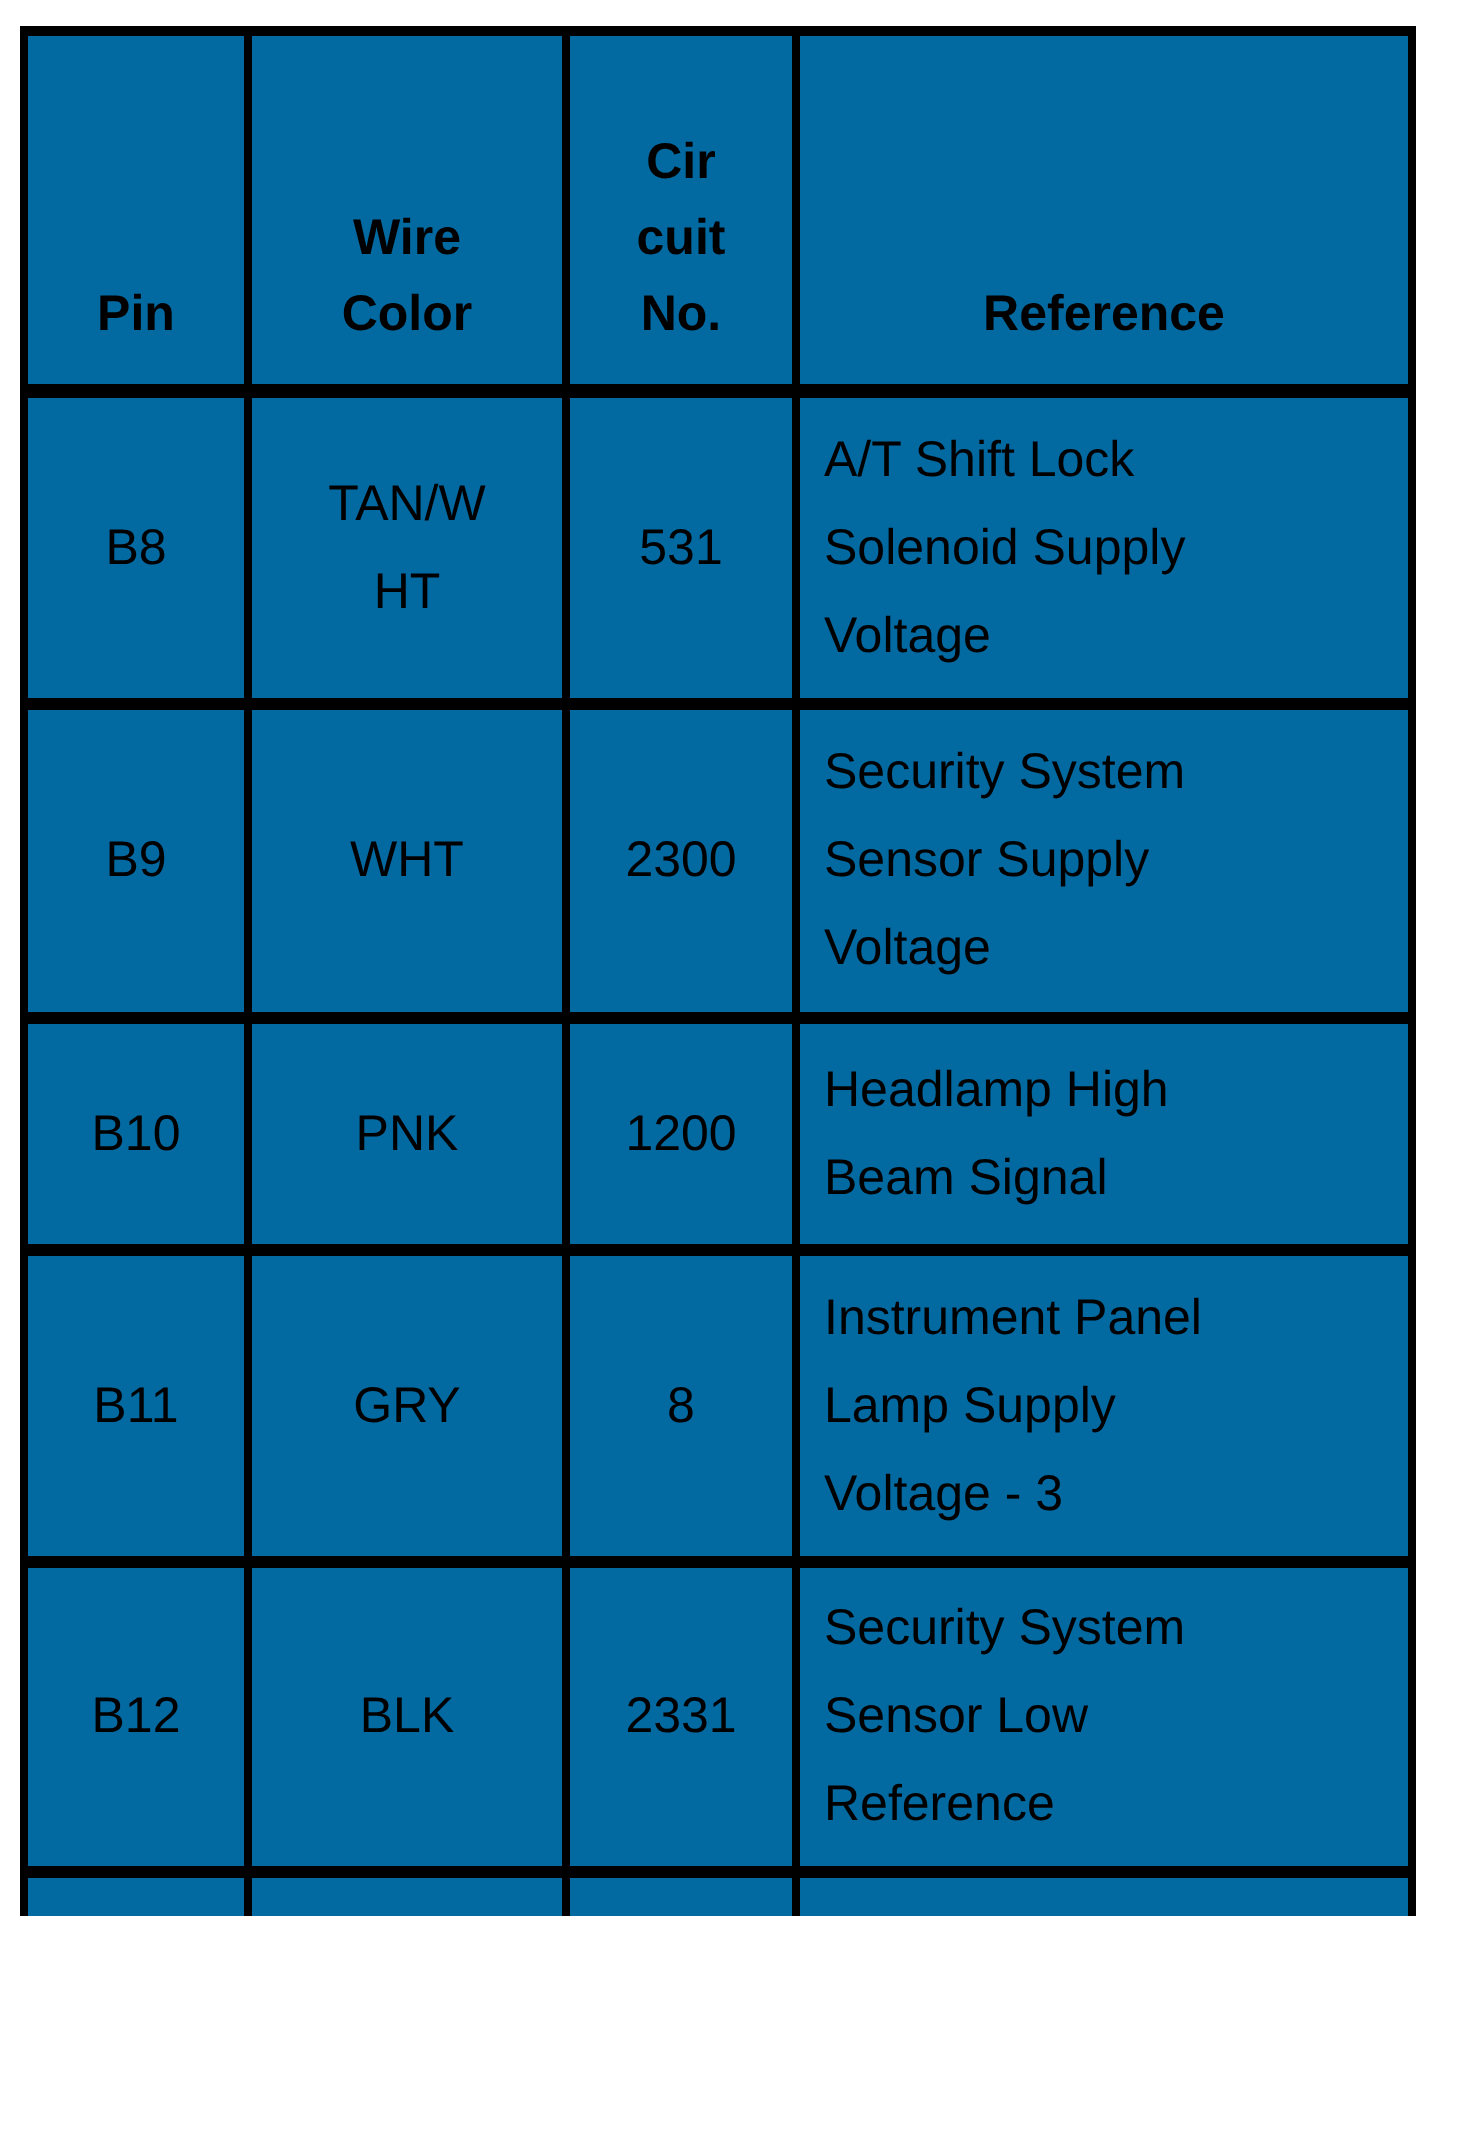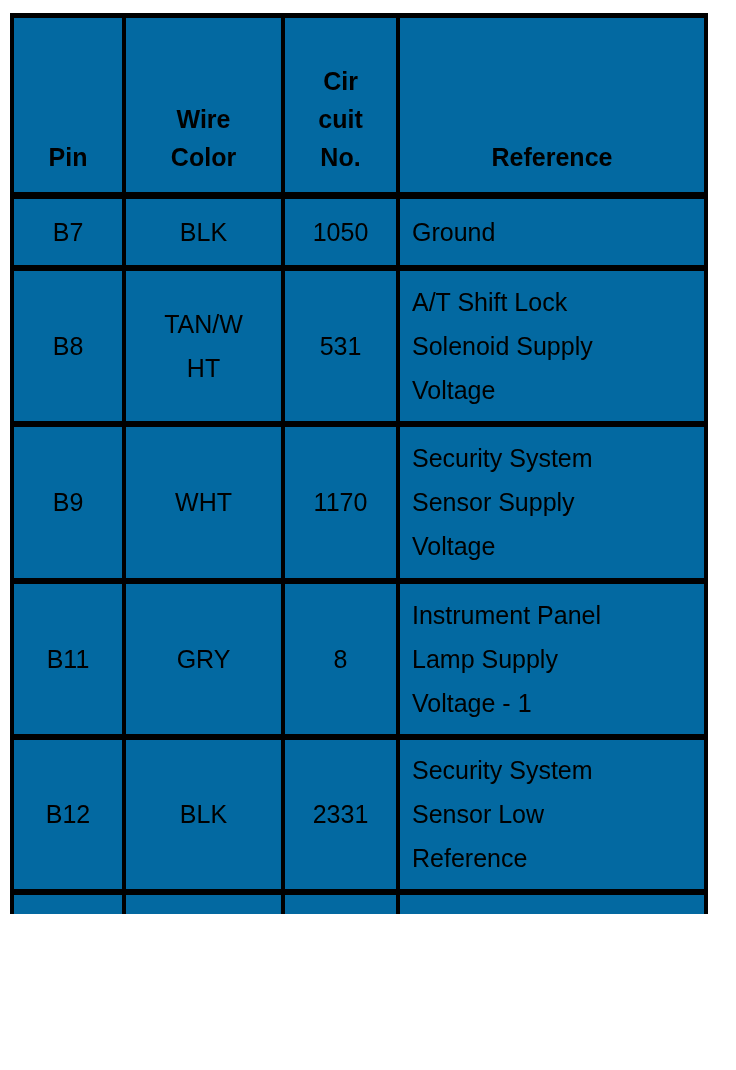--- a/index.html
+++ b/index.html
@@ -82,50 +82,51 @@
         <th>Pin</th>
         <th>Wire
 Color</th>
         <th>Cir
 cuit
 No.</th>
         <th>Reference</th>
       </tr>
     </thead>
     <tbody>
-      <tr class="row-b7">
-        <td>B7</td>
-        <td>BLK</td>
-        <td>1050</td>
-        <td class="fn">Ground</td>
-      </tr>
       <tr class="row-b8">
         <td>B8</td>
         <td>TAN/W
 HT</td>
         <td>531</td>
         <td class="fn">A/T Shift Lock
 Solenoid Supply
 Voltage</td>
       </tr>
       <tr class="row-b9">
         <td>B9</td>
         <td>WHT</td>
-        <td>1170</td>
+        <td>2300</td>
         <td class="fn">Security System
 Sensor Supply
 Voltage</td>
+      </tr>
+      <tr class="row-b10">
+        <td>B10</td>
+        <td>PNK</td>
+        <td>1200</td>
+        <td class="fn">Headlamp High
+Beam Signal</td>
       </tr>
       <tr class="row-b11">
         <td>B11</td>
         <td>GRY</td>
         <td>8</td>
         <td class="fn">Instrument Panel
 Lamp Supply
-Voltage - 1</td>
+Voltage - 3</td>
       </tr>
       <tr class="row-b12">
         <td>B12</td>
         <td>BLK</td>
         <td>2331</td>
         <td class="fn">Security System
 Sensor Low
 Reference</td>
       </tr>
       <tr class="row-partial">

